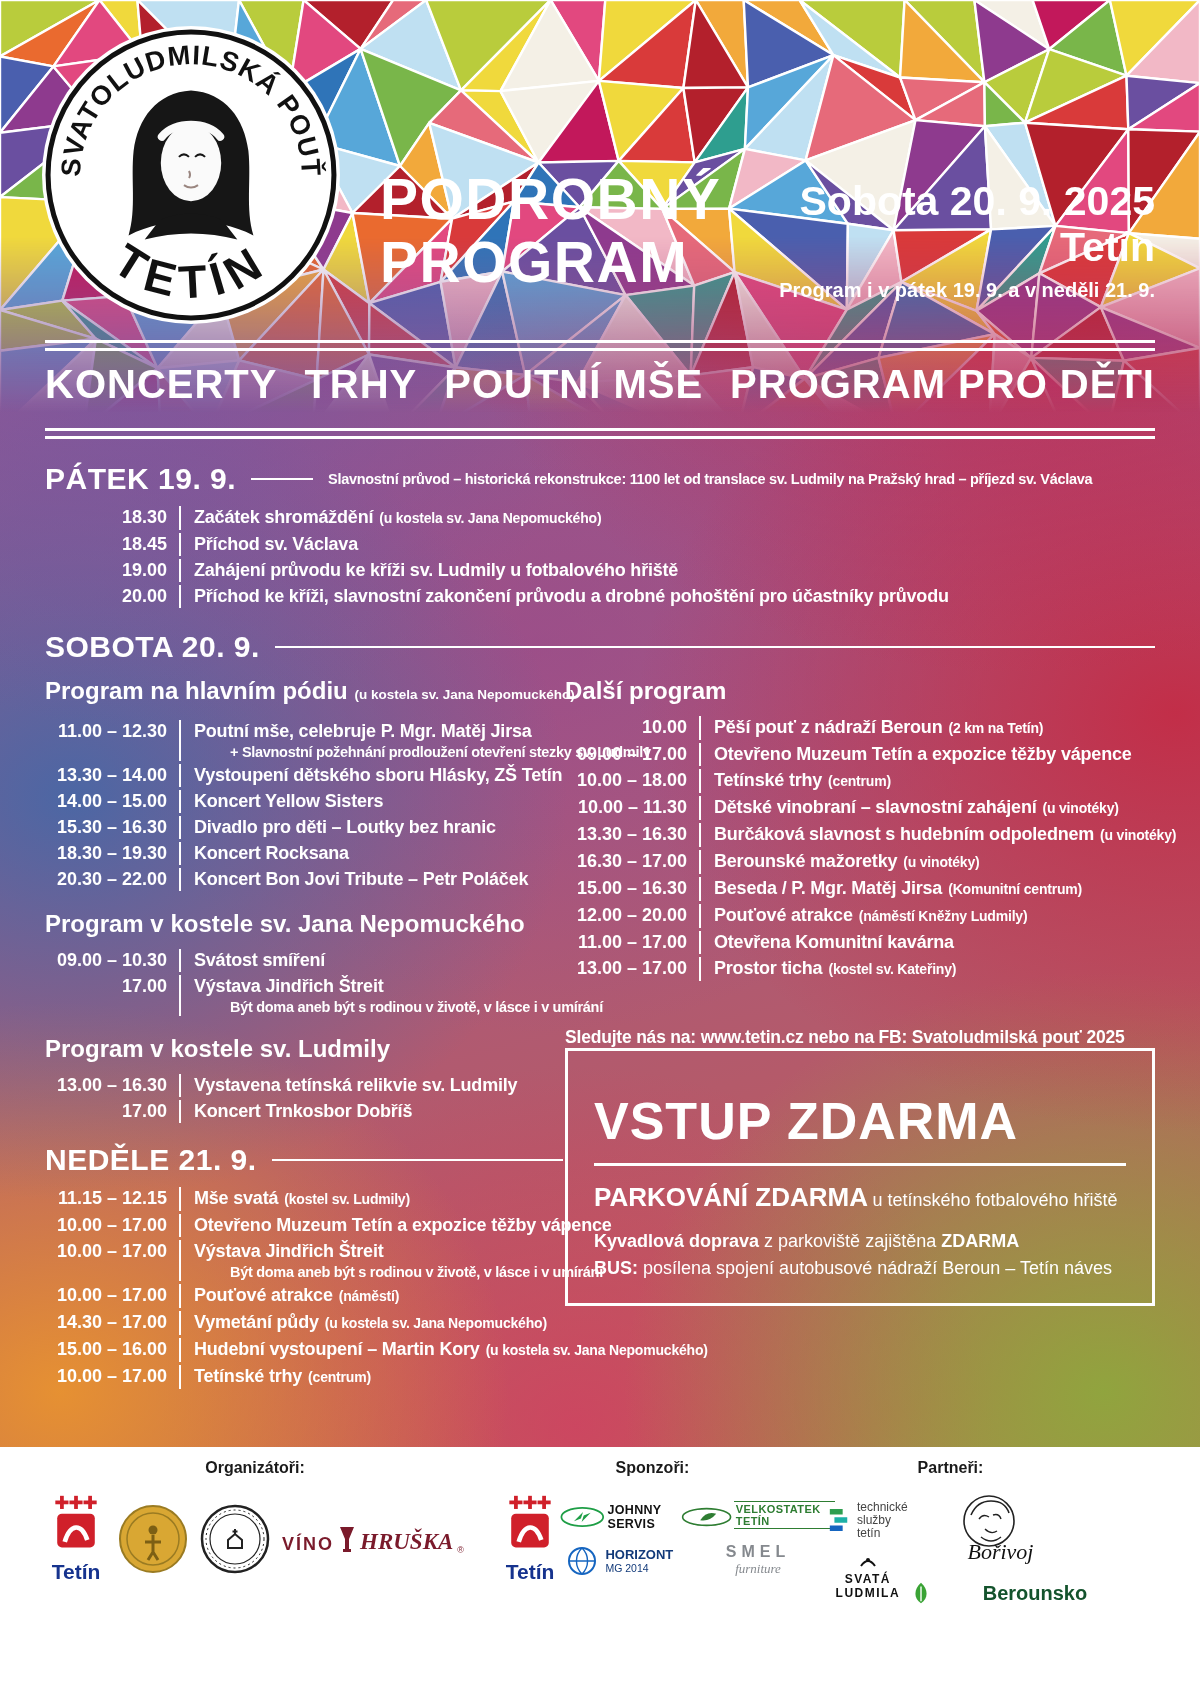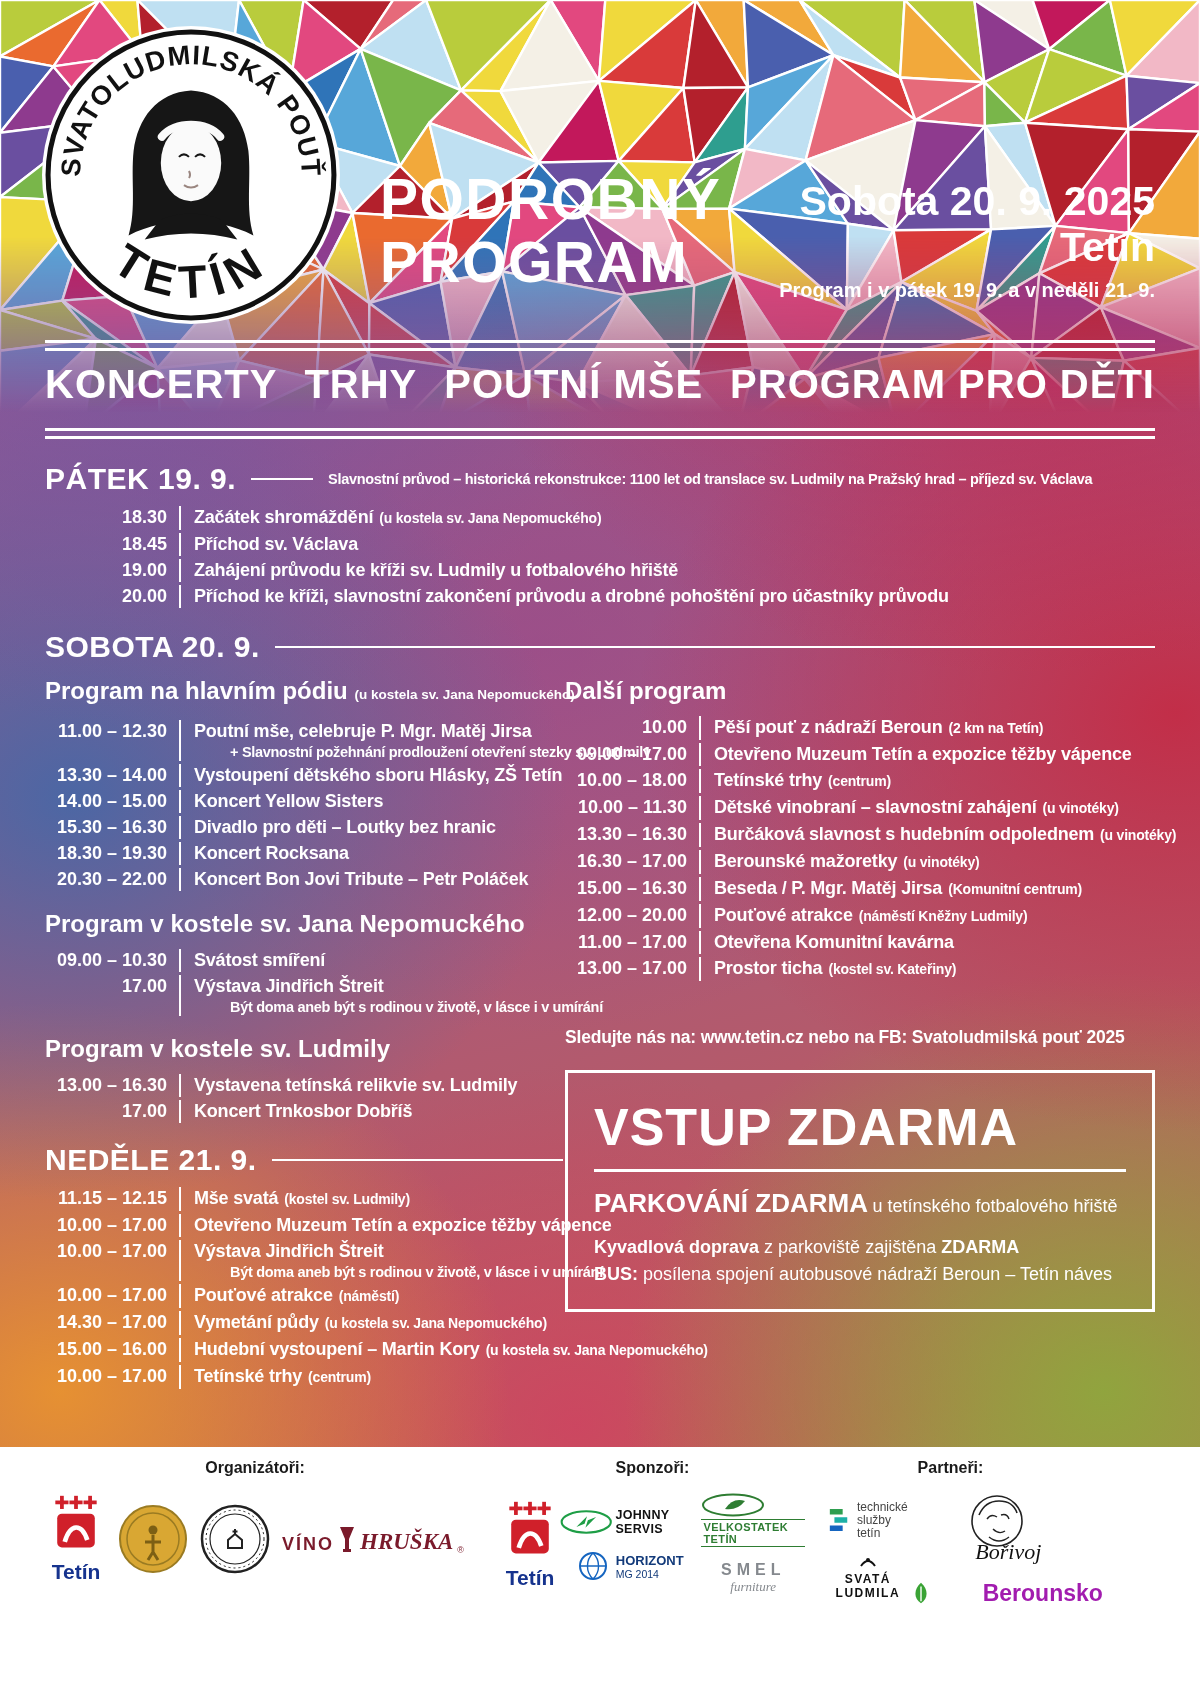--- a/index.html
+++ b/index.html
@@ -47,21 +47,21 @@
   .row{display:flex;margin-bottom:3px;}
   .time{width:122px;flex:none;text-align:right;padding-right:12px;font-weight:bold;
     font-size:18px;line-height:23px;}
   .txt{border-left:2.5px solid #fff;padding-left:13px;font-size:18px;line-height:23px;
     white-space:nowrap;letter-spacing:-0.2px;}
   .t{font-weight:bold;}
   .note{font-size:14px;font-weight:bold;margin-left:6px;}
   .t2{font-size:14.5px;line-height:18px;letter-spacing:-0.3px;font-weight:bold;margin-left:36px;}
   .sunday{margin-top:20px;}
   .social{margin-top:46px;font-size:17.5px;font-weight:bold;white-space:nowrap;letter-spacing:-0.2px;}
-  .admission{margin-top:22px;border:3px solid #fff;padding:24px 26px 24px;}
+  .admission{border:3px solid #fff;padding:40px 26px 24px;}
   .adm-title{font-size:52px;font-weight:bold;letter-spacing:1px;}
   .adm-rule{height:2.5px;background:#fff;margin:12px 0 16px;}
   .adm-parking .b1{font-size:26px;font-weight:bold;}
   .adm-parking .r1{font-size:18px;}
   .adm-small{font-size:18px;margin-top:6px;}
   .adm-small.first{margin-top:18px;}
   
   .footer{position:absolute;left:0;top:1447px;width:1200px;height:320px;background:#fff;color:#222;}
   .fgroup{position:absolute;top:12px;}
   .flabel{text-align:center;font-weight:bold;font-size:16px;color:#1a1a1a;}
@@ -74,35 +74,35 @@
   .vino{display:flex;align-items:flex-end;gap:4px;color:#7a1a2b;}
   .vino .w1{font-size:18px;font-weight:bold;letter-spacing:2px;margin-top:12px;}
   .vino .w2{font-family:"Liberation Serif",serif;font-style:italic;font-weight:bold;font-size:23px;}
   .vino sup{font-size:9px;}
   .spon-col,.part-col{display:flex;flex-direction:column;gap:14px;align-items:center;}
   .js-logo{display:flex;flex-direction:row;align-items:center;gap:3px;}
   .js-text{font-size:12.5px;font-weight:bold;letter-spacing:.3px;color:#111;}
   .hz{display:flex;align-items:center;gap:8px;}
   .hz-t1{font-size:13px;font-weight:bold;color:#123a7a;line-height:15px;}
   .hz-t2{font-size:10.5px;color:#123a7a;line-height:12px;}
-  .vk{display:flex;flex-direction:column;align-items:flex-start;gap:2px;}
+  .vk{display:flex;flex-direction:row;align-items:flex-end;gap:2px;}
   .vk-text{font-size:11px;font-weight:bold;color:#2e7d32;letter-spacing:.4px;
     border-top:1px solid #2e7d32;border-bottom:1px solid #2e7d32;padding:1px 2px;}
   .smel{text-align:center;color:#85898e;}
   .smel-1{font-size:16px;font-weight:bold;letter-spacing:5px;}
   .smel-2{font-family:"Liberation Serif",serif;font-style:italic;font-size:13px;}
   .ts{display:flex;align-items:center;gap:7px;}
   .ts-lines div{font-size:12px;line-height:13px;color:#444;}
   .sl{text-align:center;}
   .sl-1,.sl-2{font-size:12px;font-weight:bold;letter-spacing:1.5px;color:#111;line-height:14px;}
   .bv{position:relative;width:80px;height:72px;}
   .bv-text{position:absolute;bottom:0;left:10px;font-family:"Liberation Serif",serif;
     font-style:italic;font-size:22px;color:#111;}
   .br{display:flex;align-items:center;gap:6px;}
-  .br-text{font-size:23px;font-weight:bold;color:#a21caf;margin-left:43px;}
+  .br-text{font-size:20px;font-weight:bold;color:#14532d;margin-left:43px;}
 </style>
 </head>
 <body>
 
 <div class="poster">
 
   <div class="glass">
     <svg id="glass-svg" width="1200" height="430" viewBox="0 0 1200 430">
         <g stroke="#ffffff" stroke-width="2.4" stroke-linejoin="round">
           <polygon points="0.0,0.0 99.5,0.0 0.0,56.5" fill="#b9cc3c"></polygon>

